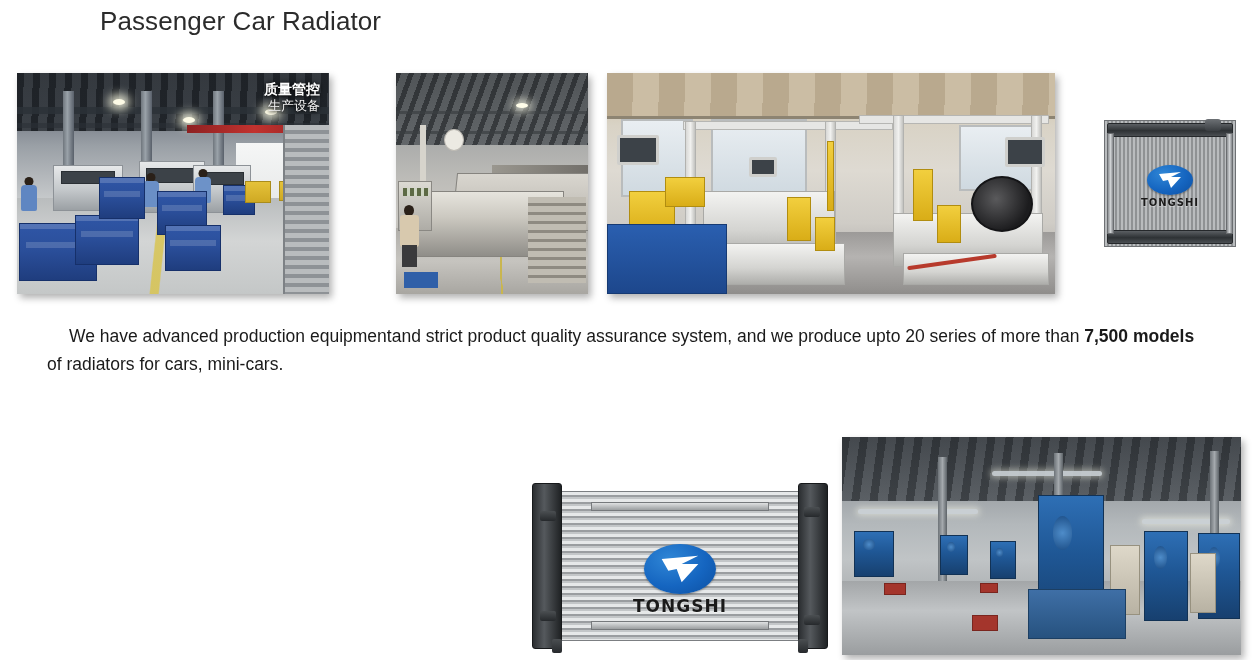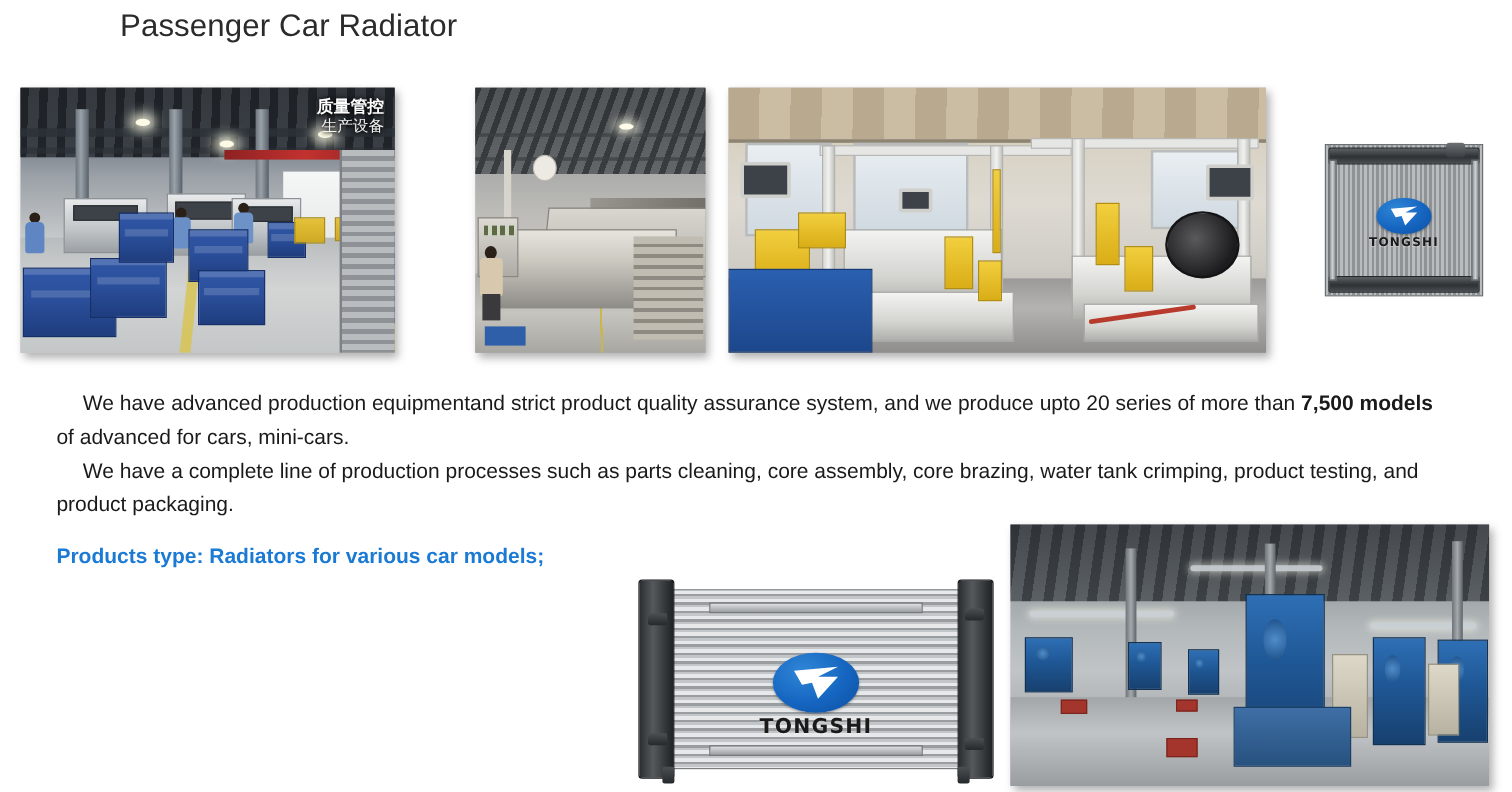--- a/index.html
+++ b/index.html
@@ -502,25 +502,23 @@
               <path d="M2 3 L24 1 L14 6 L24 6 L14 17 L11 9 L6 10 Z" fill="#ffffff"></path>
             </svg>
           </div>
           <div class="word" style="font-size:10px;">TONGSHI</div>
         </div>
       </div>
     </div>
   </div>
 
   <div class="body-text">
-    <p><span>We have advanced production equipmentand strict product quality assurance system, and we produce upto 20 series of more than </span><b>7,500 models</b><span> of advanced for cars, mini-cars.</span></p>
-    <p>We have a complete line of production processes such as parts cleaning, core assembly, core brazing, water tank crimping, product testing, and product packaging.</p>
-  </div>
-
-  <div class="prod-type">Products type: Radiators for various car models;</div>
+    <p><span>We have advanced production equipmentand strict product quality assurance system, and we produce upto 20 series of more than </span><b>7,500 models</b><span> of radiators for cars, mini-cars.</span></p>
+  </div>
+
 
   <div class="bigrad">
     <div class="core">
       <div class="rail t"></div>
       <div class="rail b"></div>
       <div class="logo" style="top:52px;width:140px;">
         <div class="oval" style="width:72px;height:50px;">
           <svg class="mark" width="44" height="30" viewBox="0 0 26 18">
             <path d="M2 3 L24 1 L14 6 L24 6 L14 17 L11 9 L6 10 Z" fill="#ffffff"></path>
           </svg>

